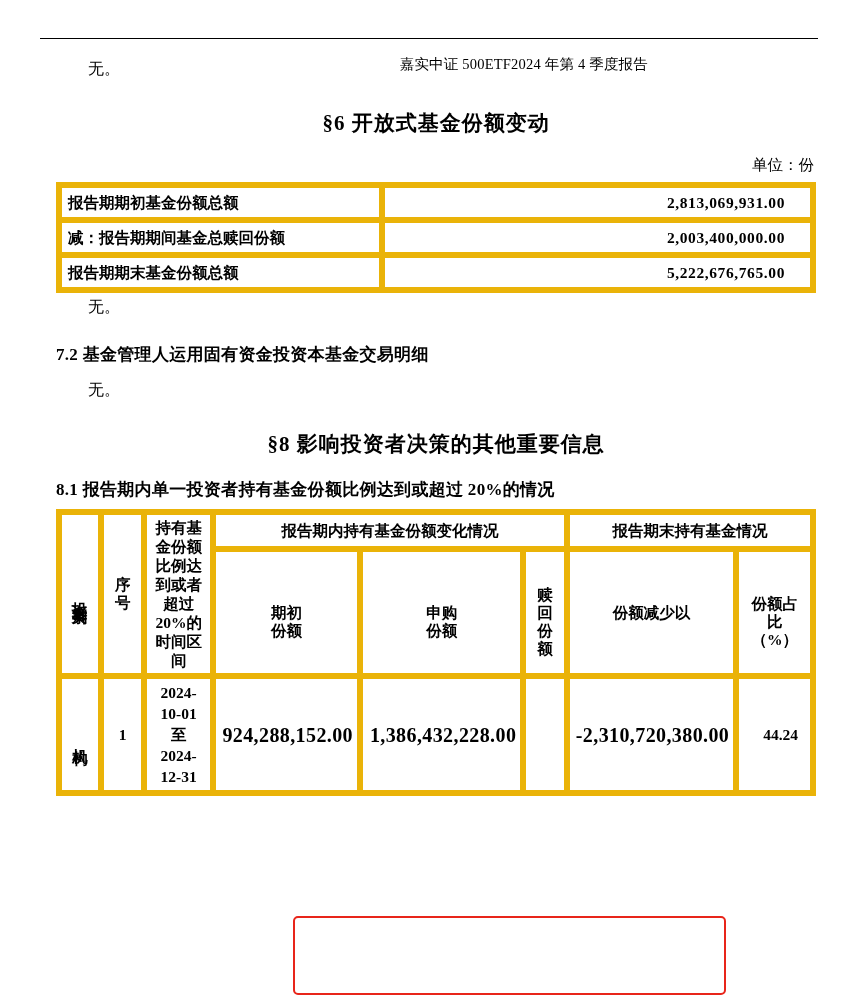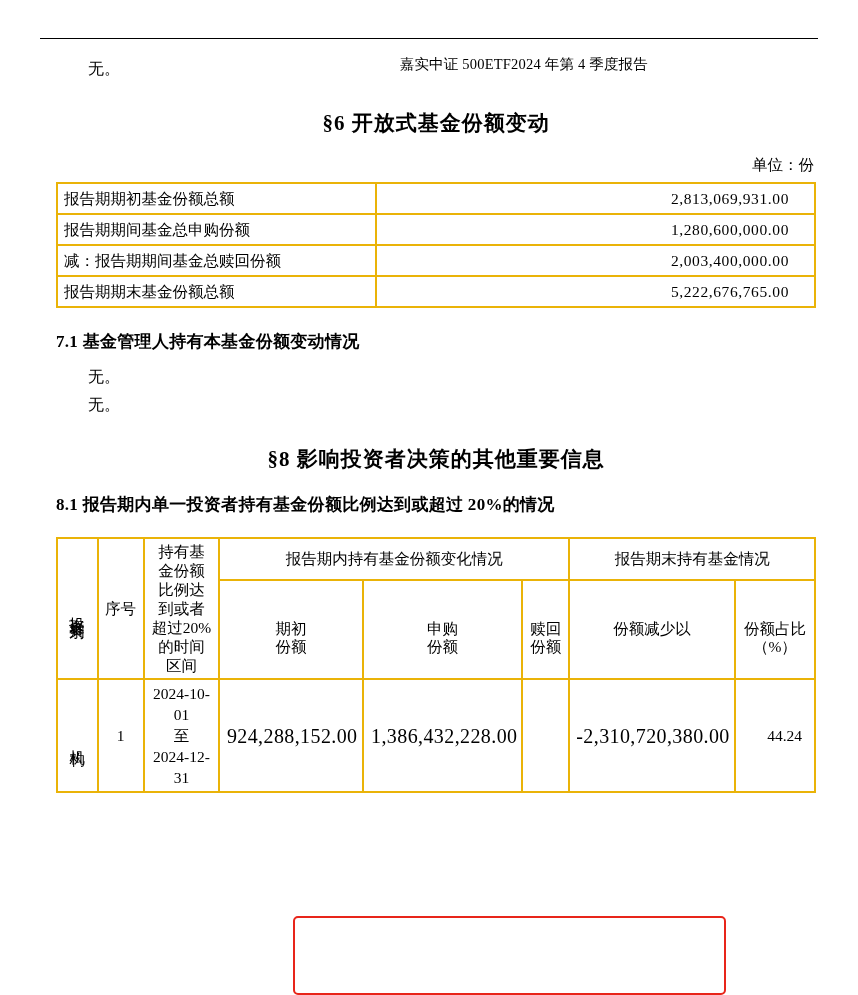--- a/index.html
+++ b/index.html
@@ -63,23 +63,23 @@
     text-align: right;
     font-size: 15.5px;
     margin: 0 2px 6px 0;
   }
   table.doc-table {
     border-collapse: collapse;
     width: 760px;
     font-size: 15.5px;
   }
   table.doc-table td, table.doc-table th {
-    border: 2px solid #eab308;
+    border: 6px solid #eab308;
     padding: 3px 6px;
-    font-weight: normal;
+    font-weight: bold;
     vertical-align: middle;
   }
   .share-table td.label {
     width: 305px;
     line-height: 23px;
   }
   .share-table td.value {
     text-align: right;
     padding-right: 25px;
     font-family: "Liberation Serif", serif;
@@ -87,21 +87,21 @@
   }
   h3.sub-title {
     font-size: 17px;
     font-weight: bold;
     margin: 22px 0 10px 0;
     letter-spacing: 0.3px;
   }
   h3.sub-title-8 {
     font-size: 17px;
     font-weight: bold;
-    margin: 20px 0 21px 0;
+    margin: 20px 0 8px 0;
     letter-spacing: 0.3px;
   }
   .investor-table {
     font-size: 13.5px;
     line-height: 18px;
     text-align: center;
   }
   .investor-table td {
     text-align: center;
     padding: 2px 3px;
@@ -150,38 +150,34 @@
 
     <div class="unit-line">单位：份</div>
 
     <table class="doc-table share-table">
       <tbody>
         <tr>
           <td class="label">报告期期初基金份额总额</td>
           <td class="value">2,813,069,931.00</td>
         </tr>
         <tr>
-          <td class="label">报告期期间基金总申购份额</td>
-          <td class="value">1,280,600,000.00</td>
-        </tr>
-        <tr>
           <td class="label">减：报告期期间基金总赎回份额</td>
           <td class="value">2,003,400,000.00</td>
         </tr>
         <tr>
           <td class="label">报告期期末基金份额总额</td>
           <td class="value">5,222,676,765.00</td>
         </tr>
       </tbody>
     </table>
 
 
-    <h3 class="sub-title">7.1 基金管理人持有本基金份额变动情况</h3>
     <p class="para-indent">无。</p>
 
+    <h3 class="sub-title">7.2 基金管理人运用固有资金投资本基金交易明细</h3>
     <p class="para-indent">无。</p>
 
     <h2 class="section-title">§8 影响投资者决策的其他重要信息</h2>
 
     <h3 class="sub-title-8">8.1 报告期内单一投资者持有基金份额比例达到或超过 20%的情况</h3>
 
     <table class="doc-table investor-table">
       <tbody>
         <tr>
           <td class="col-type" rowspan="2">

